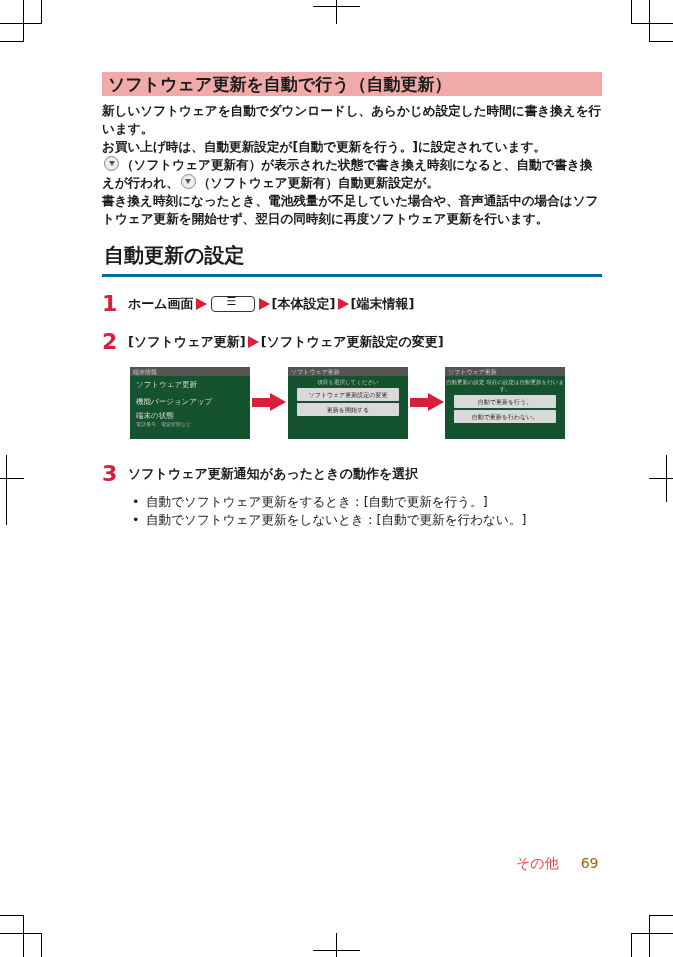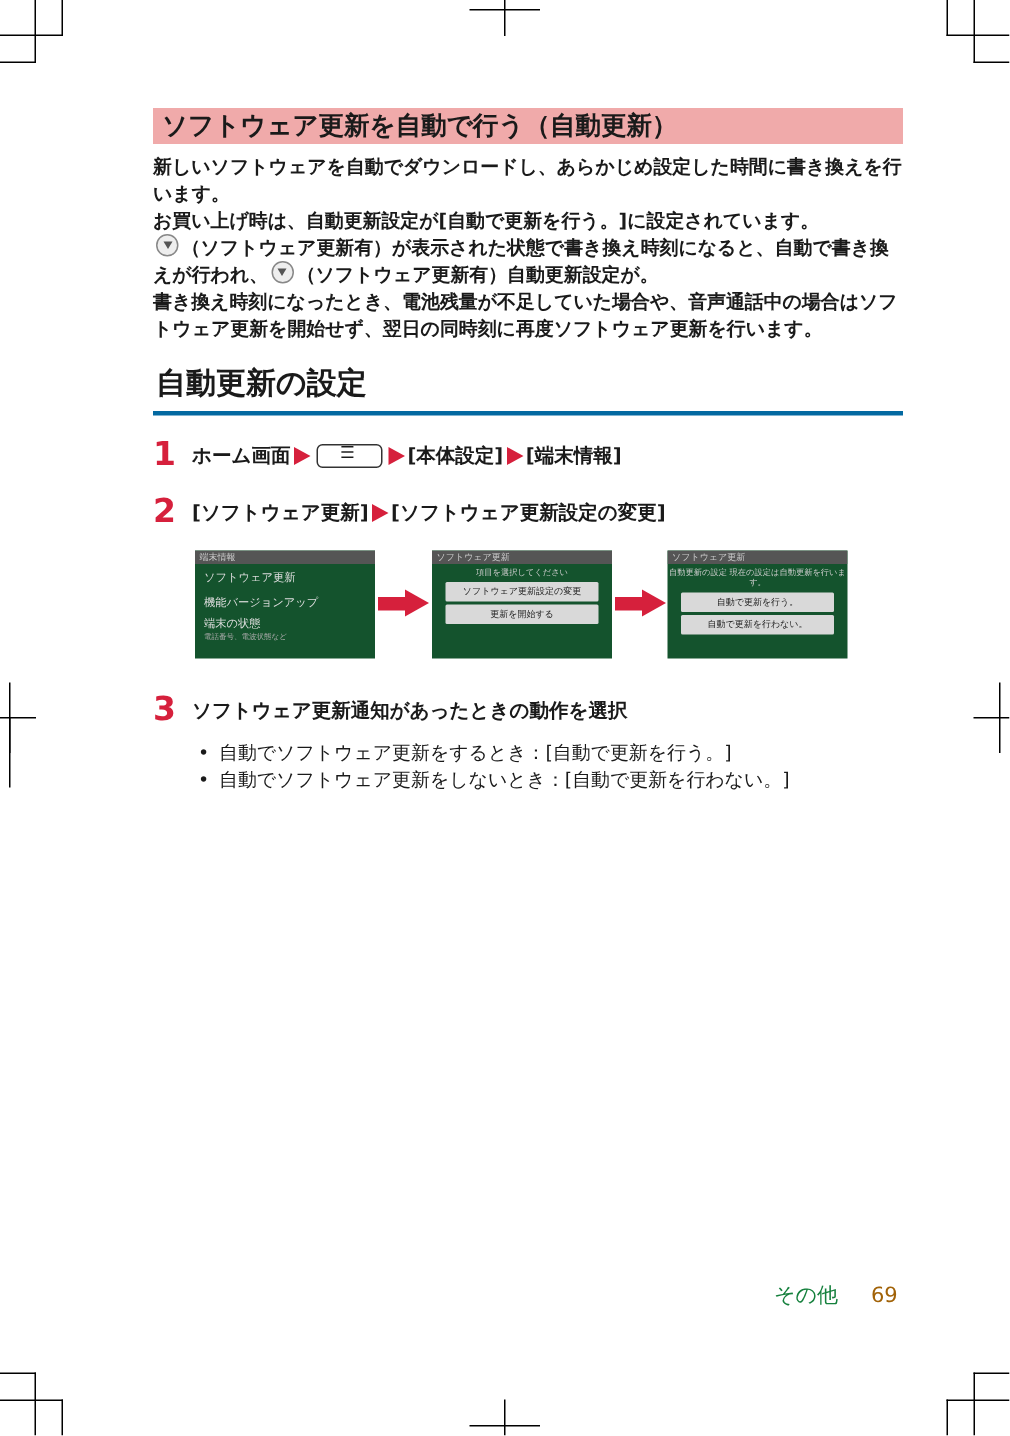--- a/index.html
+++ b/index.html
@@ -34,21 +34,21 @@
   .phone .item { font-size:7.5px; padding:0 6px; height:17px; line-height:17px; }
   .phone .hint { font-size:5.5px; text-align:center; color:#ccc; margin-top:3px; line-height:7px; }
   .phone .btn { margin:2px 9px; height:13px; background:#d9d9d9; color:#222; font-size:6px;
                 line-height:13px; text-align:center; border-radius:1px; }
   .arrow { position:absolute; top:26px; width:34px; height:18px; }
   .arrow .shaft { position:absolute; left:0; top:5px; width:20px; height:9px; background:#d6203c; }
   .arrow .head { position:absolute; left:18px; top:0; width:0; height:0; border-top:9px solid transparent;
                  border-bottom:9px solid transparent; border-left:16px solid #d6203c; }
   .opts { margin:8px 0 0 26px; font-size:12.6px; line-height:18px; }
   .footer { position:absolute; top:855px; left:516px; font-size:14px; }
-  .footer .cat { color:#15803d; }
+  .footer .cat { color:#ef4444; }
   .footer .pg { margin-left:22px; color:#a16207; }
 </style>
 </head>
 <body>
 
 <div>
   <div class="mark" style="left:23px;top:0;width:1px;height:42px"></div>
   <div class="mark" style="left:0;top:23px;width:42px;height:1px"></div>
   <div class="mark" style="left:41px;top:0;width:1px;height:24px"></div>
   <div class="mark" style="left:0;top:41px;width:24px;height:1px"></div>

